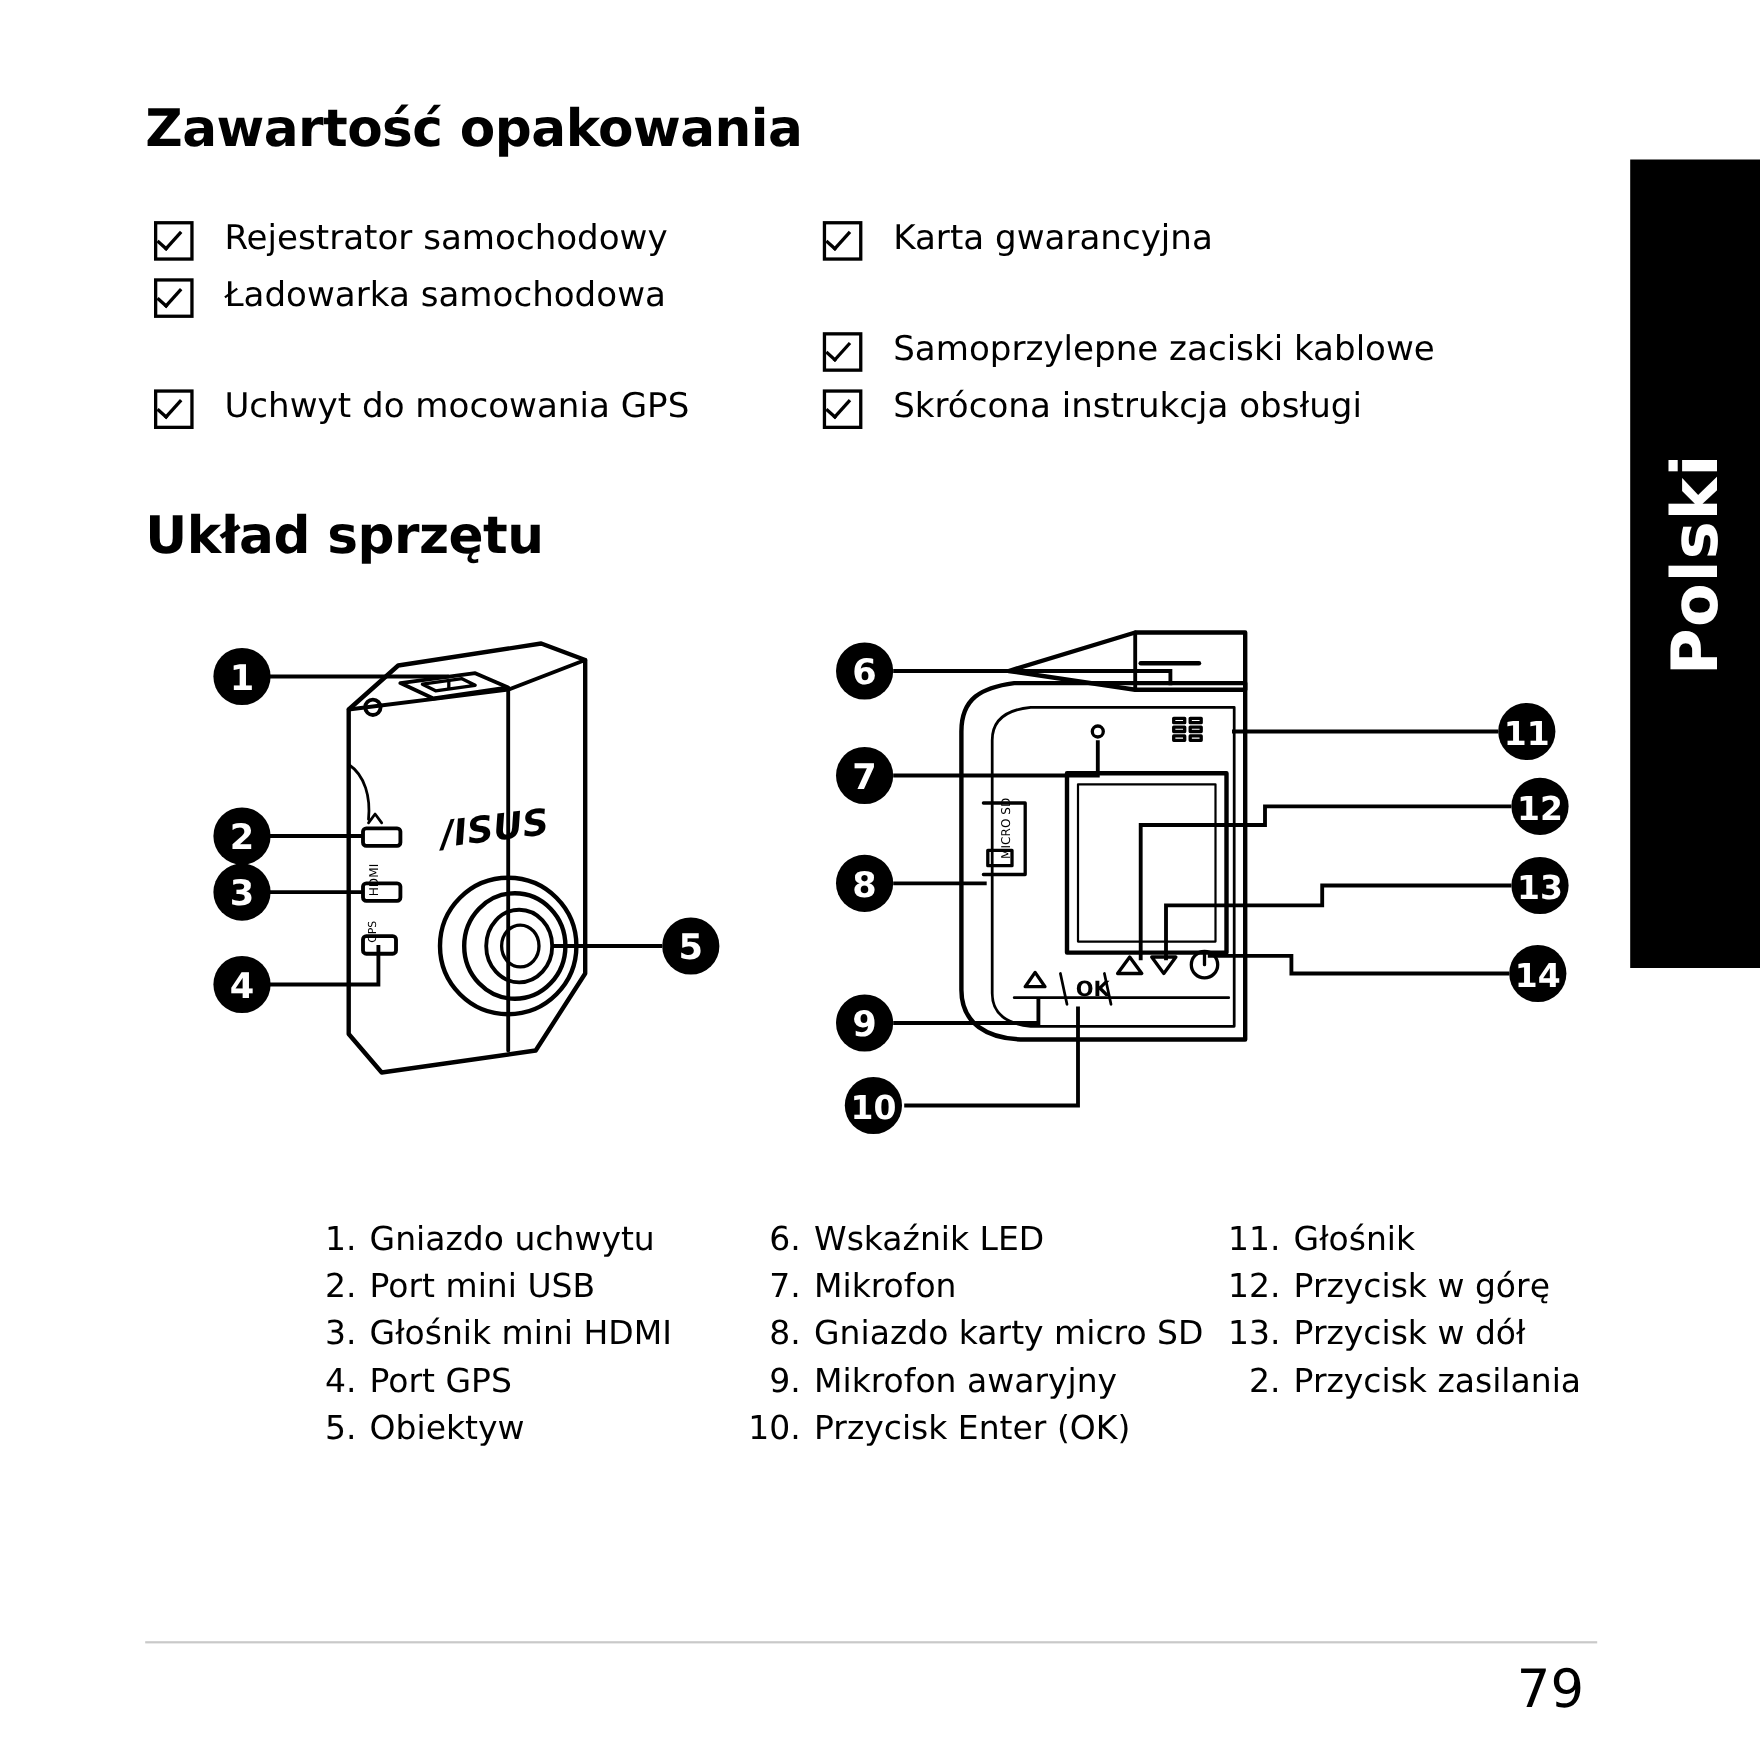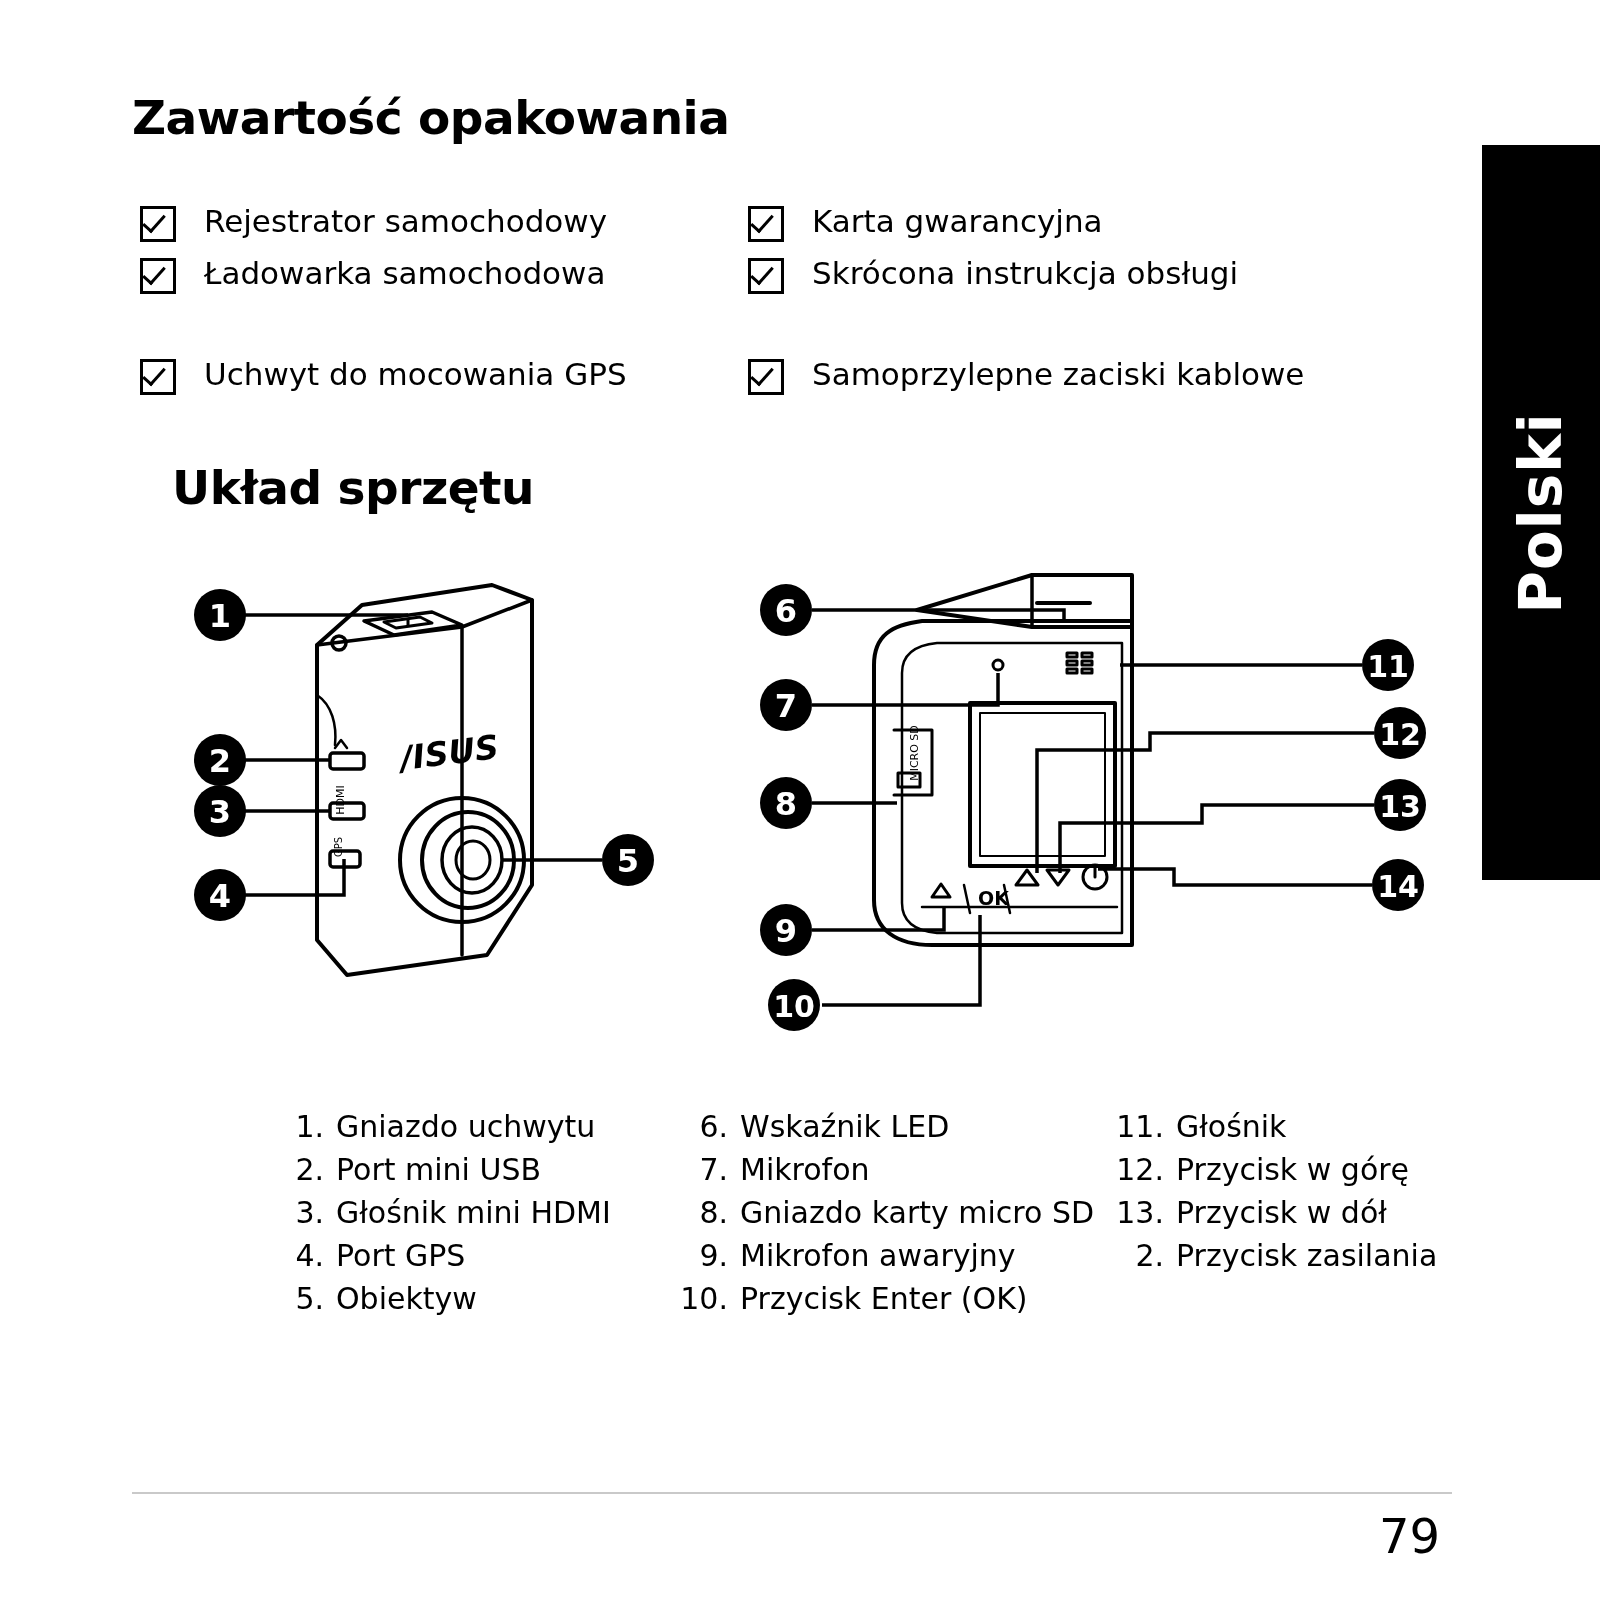--- a/index.html
+++ b/index.html
@@ -45,39 +45,39 @@
     width: 1320px;
   }
 
   h1.section-title {
     font-size: 47px;
     font-weight: bold;
     margin: 0;
     letter-spacing: -0.5px;
   }
   #title-package { position: absolute; left: 0; top: 90px; }
-  #title-layout  { position: absolute; left: 0; top: 460px; margin-left: 40px; }
+  #title-layout  { position: absolute; left: 0; top: 460px; }
 
   
   #checklist {
     position: absolute;
     left: 8px;
     top: 190px;
     width: 1290px;
   }
   .check-col {
     position: absolute;
     top: 0;
   }
   .col-left  { left: 0px;   width: 620px; }
   .col-right { left: 608px; width: 680px; }
 
   .check-row {
     display: flex;
-    align-items: flex-end;
+    align-items: center;
     height: 52px;
     margin-bottom: 0;
   }
   .check-row.gap { margin-top: 49px; }
 
   .checkbox {
     width: 30px;
     height: 30px;
     border: 3px solid #000;
     position: relative;
@@ -185,27 +185,27 @@
         <span class="checkbox"></span>
         <span class="check-label">Uchwyt do mocowania GPS</span>
       </div>
     </div>
 
     <div class="check-col col-right">
       <div class="check-row">
         <span class="checkbox"></span>
         <span class="check-label">Karta gwarancyjna</span>
       </div>
+      <div class="check-row gap">
+        <span class="checkbox"></span>
+        <span class="check-label">Samoprzylepne zaciski kablowe</span>
+      </div>
       <div class="check-row">
         <span class="checkbox"></span>
         <span class="check-label">Skrócona instrukcja obsługi</span>
-      </div>
-      <div class="check-row gap">
-        <span class="checkbox"></span>
-        <span class="check-label">Samoprzylepne zaciski kablowe</span>
       </div>
     </div>
 
   </div>
 
   <h1 class="section-title" id="title-layout">Układ sprzętu</h1>
 
   <div id="diagram">
     <svg width="1320" height="530" viewBox="0 0 1320 530" xmlns="http://www.w3.org/2000/svg">
       <g fill="none" stroke="#000" stroke-width="3.5" stroke-linejoin="round" stroke-linecap="round">

